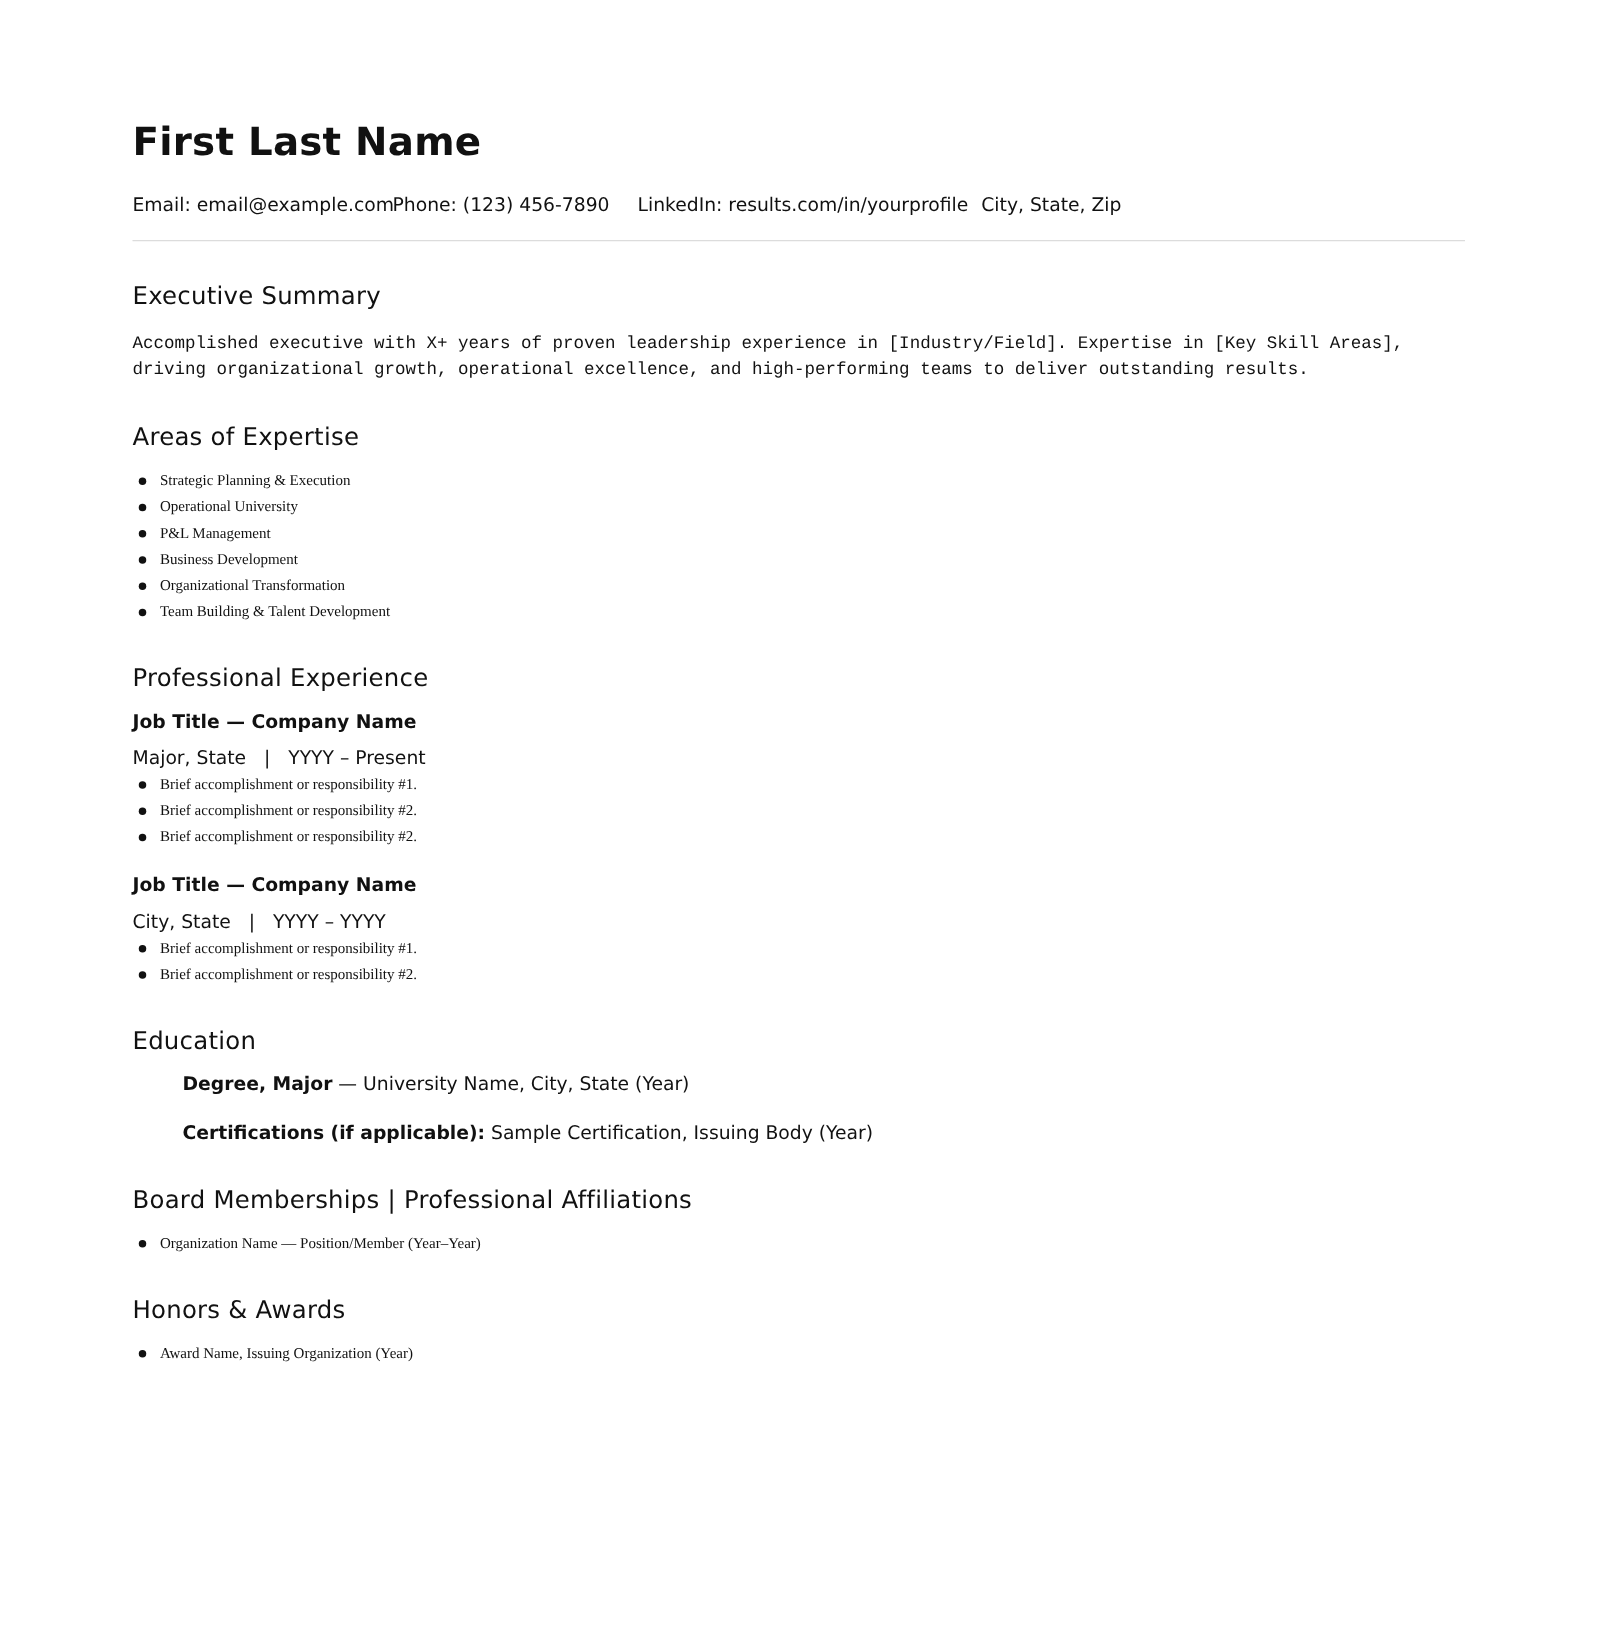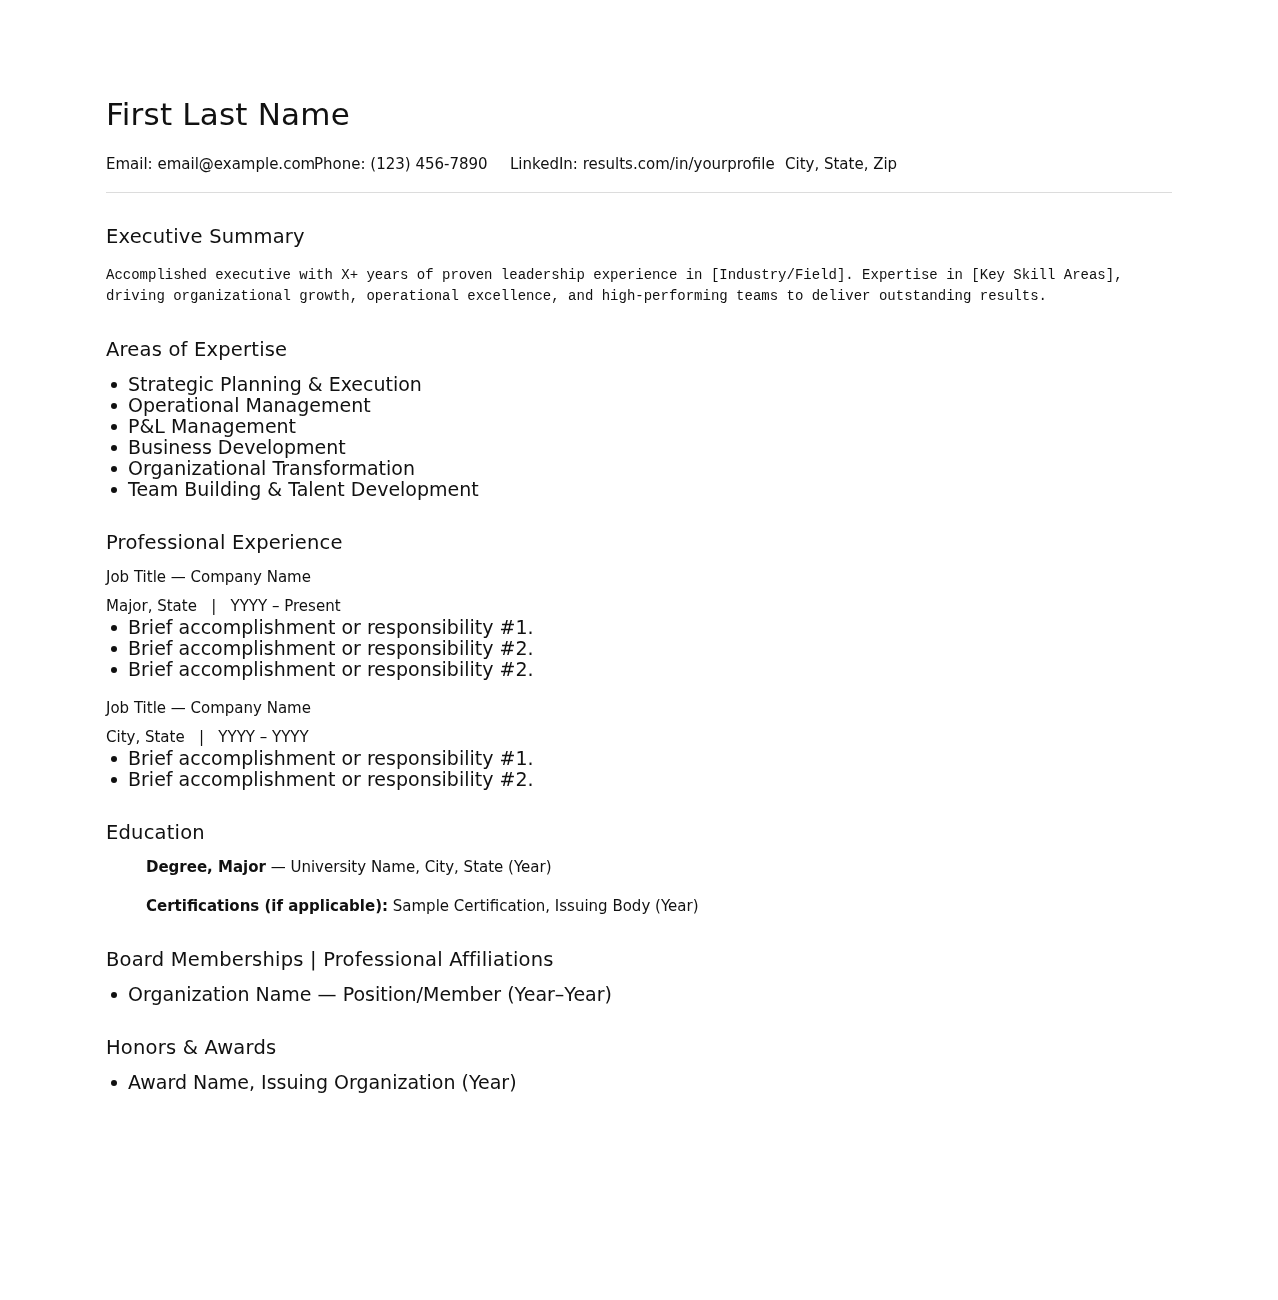--- a/index.html
+++ b/index.html
@@ -4,42 +4,42 @@
 <style>
   html, body { margin: 0; padding: 0; background: #ffffff; }
   body {
     width: 1278px; height: 1300px; overflow: hidden;
     font-family: "DejaVu Sans", "Liberation Sans", sans-serif;
     color: #111111;
   }
   .page { position: absolute; left: 106px; top: 0; width: 1066px; }
   .name {
     position: absolute; top: 96px; left: 0;
-    font-size: 31px; font-weight: normal; margin: 0; letter-spacing: 0.2px;
+    font-size: 31px; font-weight: bold; margin: 0; letter-spacing: 0.2px;
     white-space: nowrap;
   }
   .contact {
     position: absolute; top: 155px; left: 0; font-size: 15px; white-space: nowrap;
   }
   .contact span { position: absolute; top: 0; white-space: nowrap; }
   .rule {
     position: absolute; top: 192px; left: 0; width: 1066px; height: 1px; background: #dcdcdc;
   }
   h2 {
     position: absolute; left: 0; margin: 0; font-size: 19.5px; font-weight: normal;
     white-space: nowrap; letter-spacing: 0.2px;
   }
   .para { position: absolute; left: 0; width: 1066px; font-size: 14px; line-height: 21px; margin: 0; font-family: Liberation Mono, monospace; }
   ul { position: absolute; left: 0; margin: 0; padding: 0; list-style: none; }
-  li { position: relative; font-size: 19px; line-height: 21px; padding-left: 22px; white-space: nowrap; }
+  li { position: relative; font-size: 12px; line-height: 21px; padding-left: 22px; white-space: nowrap; font-family: Liberation Serif, serif; }
   li::before {
     content: ""; position: absolute; left: 5px; top: 8px; width: 6px; height: 6px;
     border-radius: 50%; background: #111;
   }
-  .job-title { position: absolute; left: 0; font-size: 15px; font-weight: normal; white-space: nowrap; }
+  .job-title { position: absolute; left: 0; font-size: 15px; font-weight: bold; white-space: nowrap; }
   .job-meta { position: absolute; left: 0; font-size: 15px; white-space: nowrap; }
   .line { position: absolute; left: 0; font-size: 15px; white-space: nowrap; margin-left: 40px; }
   .line b { font-weight: bold; }
 </style>
 </head>
 <body>
 
 <div class="page">
   <h1 class="name">First Last Name</h1>
 
@@ -51,21 +51,21 @@
   </div>
 
   <div class="rule"></div>
 
   <h2 style="top:225px">Executive Summary</h2>
   <p class="para" style="top:265px">Accomplished executive with X+ years of proven leadership experience in [Industry/Field]. Expertise in [Key Skill Areas], driving organizational growth, operational excellence, and high-performing teams to deliver outstanding results.</p>
 
   <h2 style="top:338px">Areas of Expertise</h2>
   <ul style="top:374px">
     <li>Strategic Planning &amp; Execution</li>
-    <li>Operational Management</li>
+    <li>Operational University</li>
     <li>P&amp;L Management</li>
     <li>Business Development</li>
     <li>Organizational Transformation</li>
     <li>Team Building &amp; Talent Development</li>
   </ul>
 
   <h2 style="top:531px">Professional Experience</h2>
 
   <div class="job-title" style="top:568px">Job Title — Company Name</div>
   <div class="job-meta" style="top:597px;white-space:pre">Major, State   |   YYYY – Present</div>

